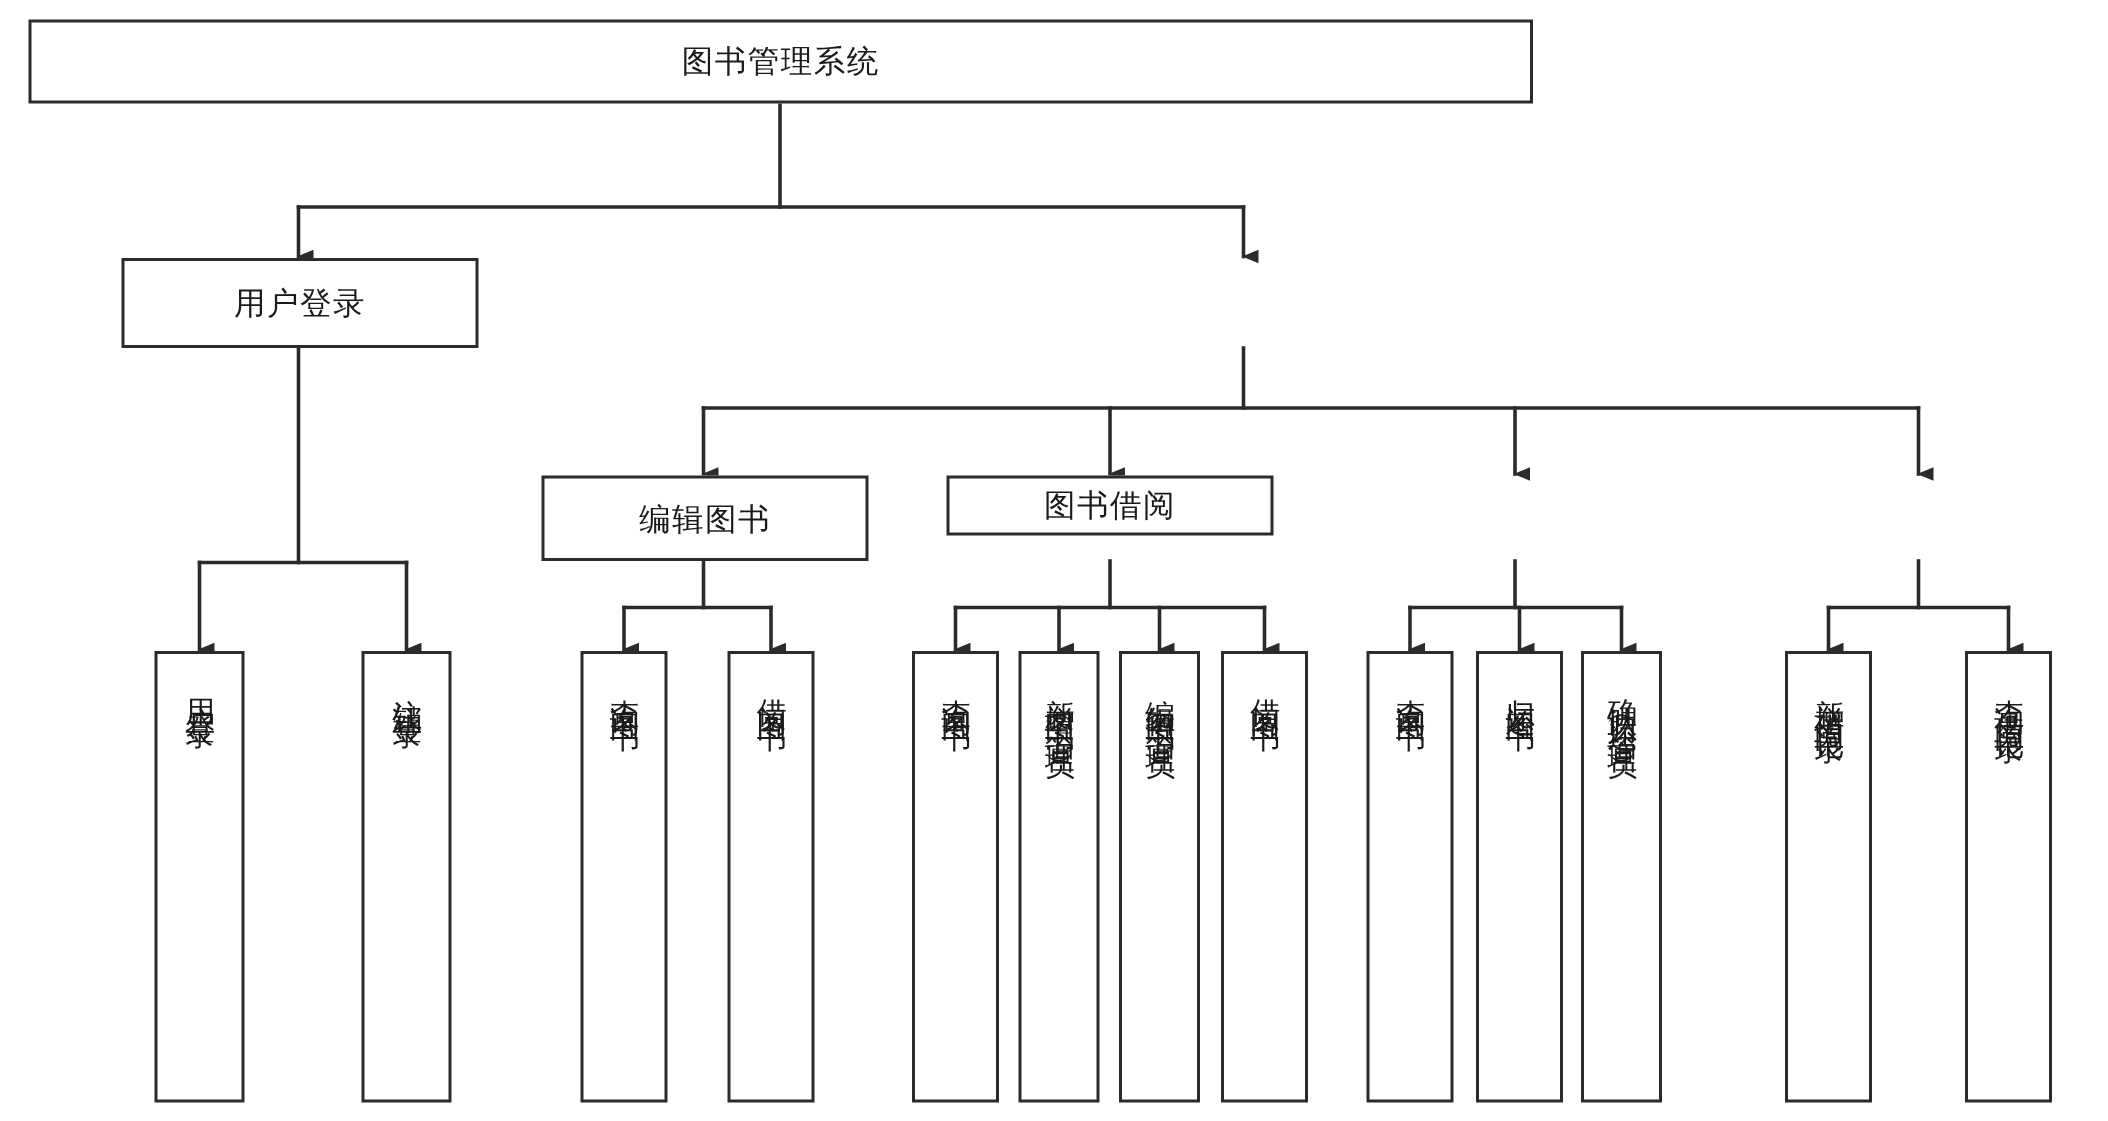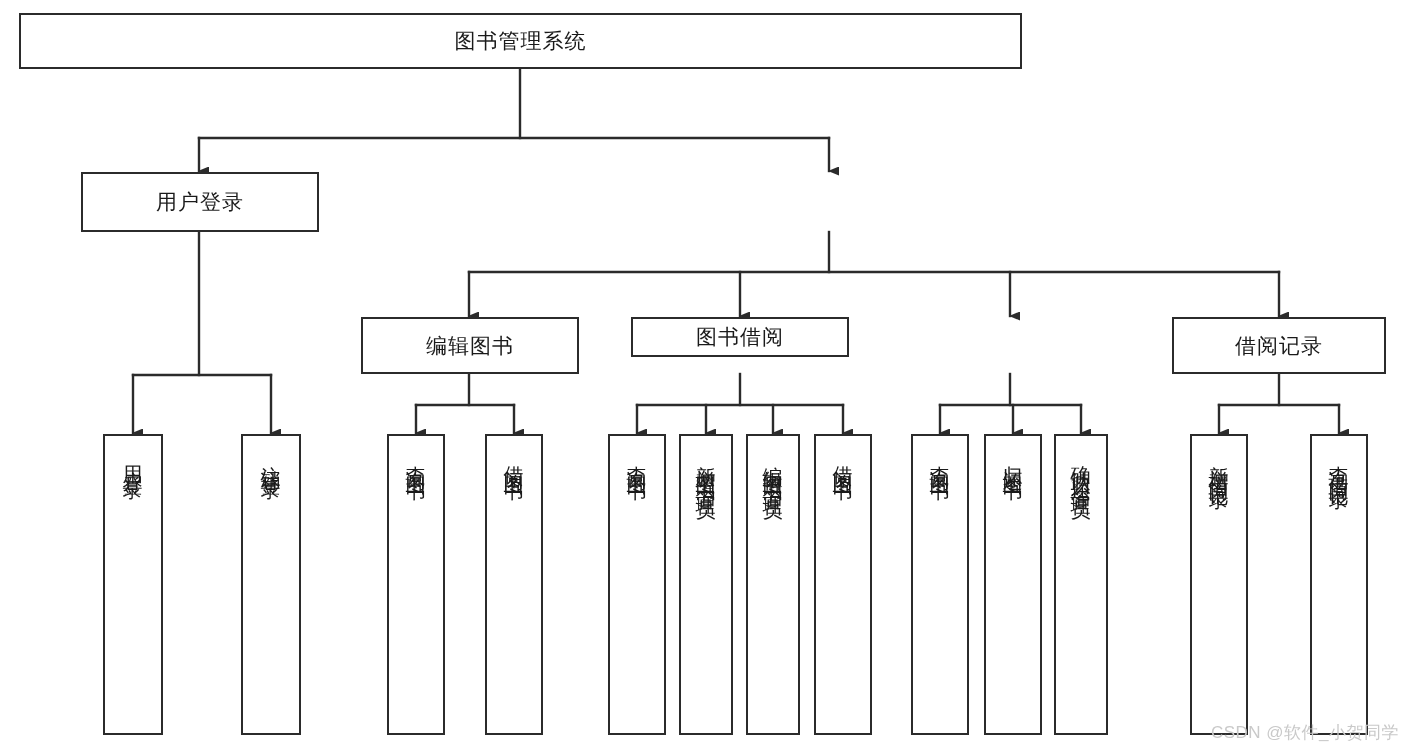--- a/index.html
+++ b/index.html
@@ -121,23 +121,20 @@
   <div class="node-box horiz" style="left: 81px; top: 172px; width: 238px; height: 60px;">
     <span>用户登录</span>
   </div>
 
   <div class="node-box horiz" style="left: 361px; top: 317px; width: 218px; height: 57px;">
     <span>编辑图书</span>
   </div>
   <div class="node-box horiz" style="left: 631px; top: 317px; width: 218px; height: 40px;">
     <span>图书借阅</span>
   </div>
-  <div class="node-box horiz" style="left: 1172px; top: 317px; width: 214px; height: 57px;">
-    <span>借阅记录</span>
-  </div>
 
   <div class="node-box vert" style="left: 103px; top: 434px; width: 60px; height: 301px;">
     <span class="vert-label">用户登录</span>
   </div>
   <div class="node-box vert" style="left: 241px; top: 434px; width: 60px; height: 301px;">
     <span class="vert-label">注销登录</span>
   </div>
   <div class="node-box vert" style="left: 387px; top: 434px; width: 58px; height: 301px;">
     <span class="vert-label">查询图书</span>
   </div>
@@ -165,14 +162,13 @@
   <div class="node-box vert" style="left: 1054px; top: 434px; width: 54px; height: 301px;">
     <span class="vert-label">确认归还（管理员）</span>
   </div>
   <div class="node-box vert" style="left: 1190px; top: 434px; width: 58px; height: 301px;">
     <span class="vert-label">新增借阅记录</span>
   </div>
   <div class="node-box vert" style="left: 1310px; top: 434px; width: 58px; height: 301px;">
     <span class="vert-label">查询借阅记录</span>
   </div>
 
-  <div class="watermark">CSDN @软件_小贺同学</div>
 </div>
 
 </body></html>

